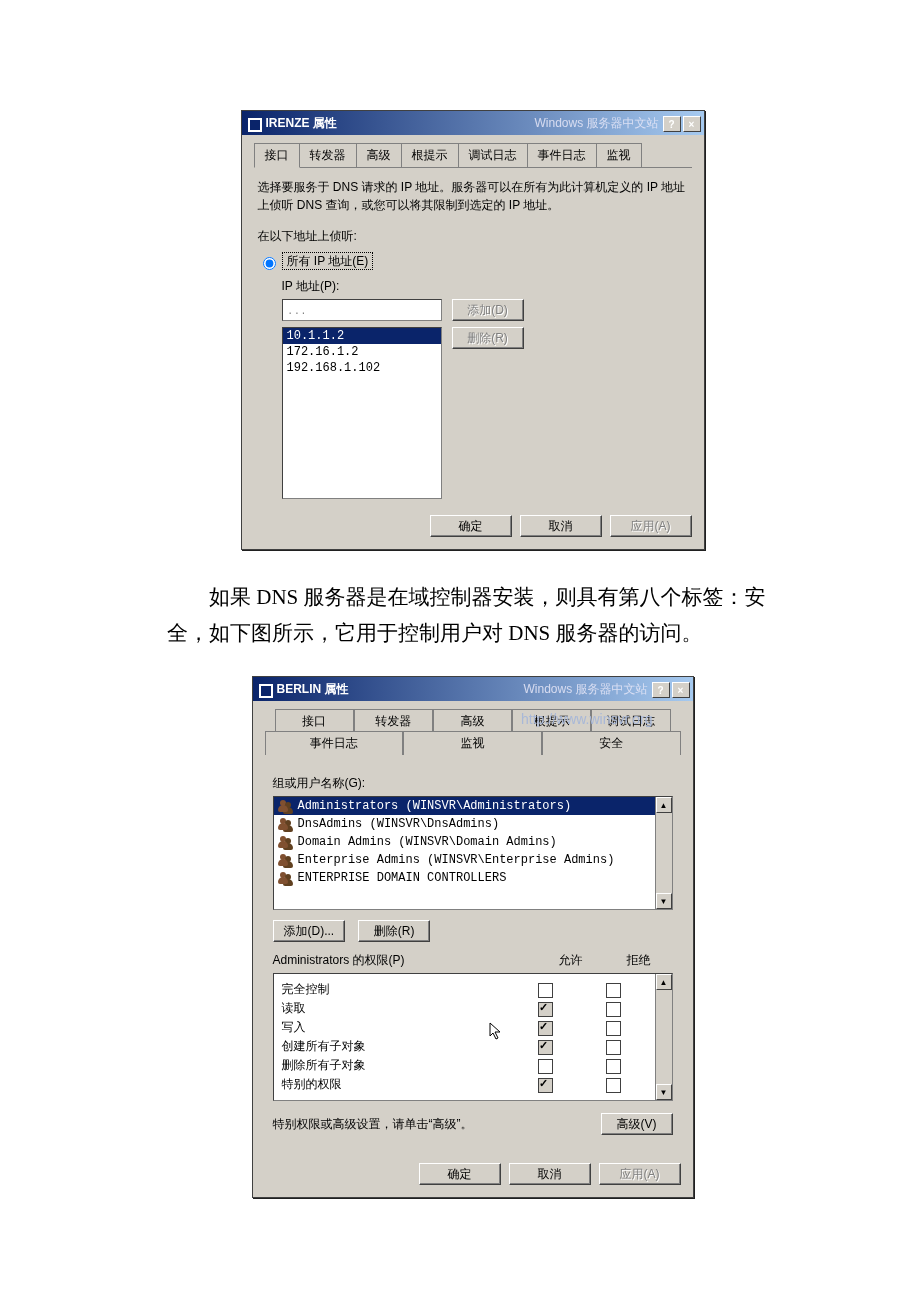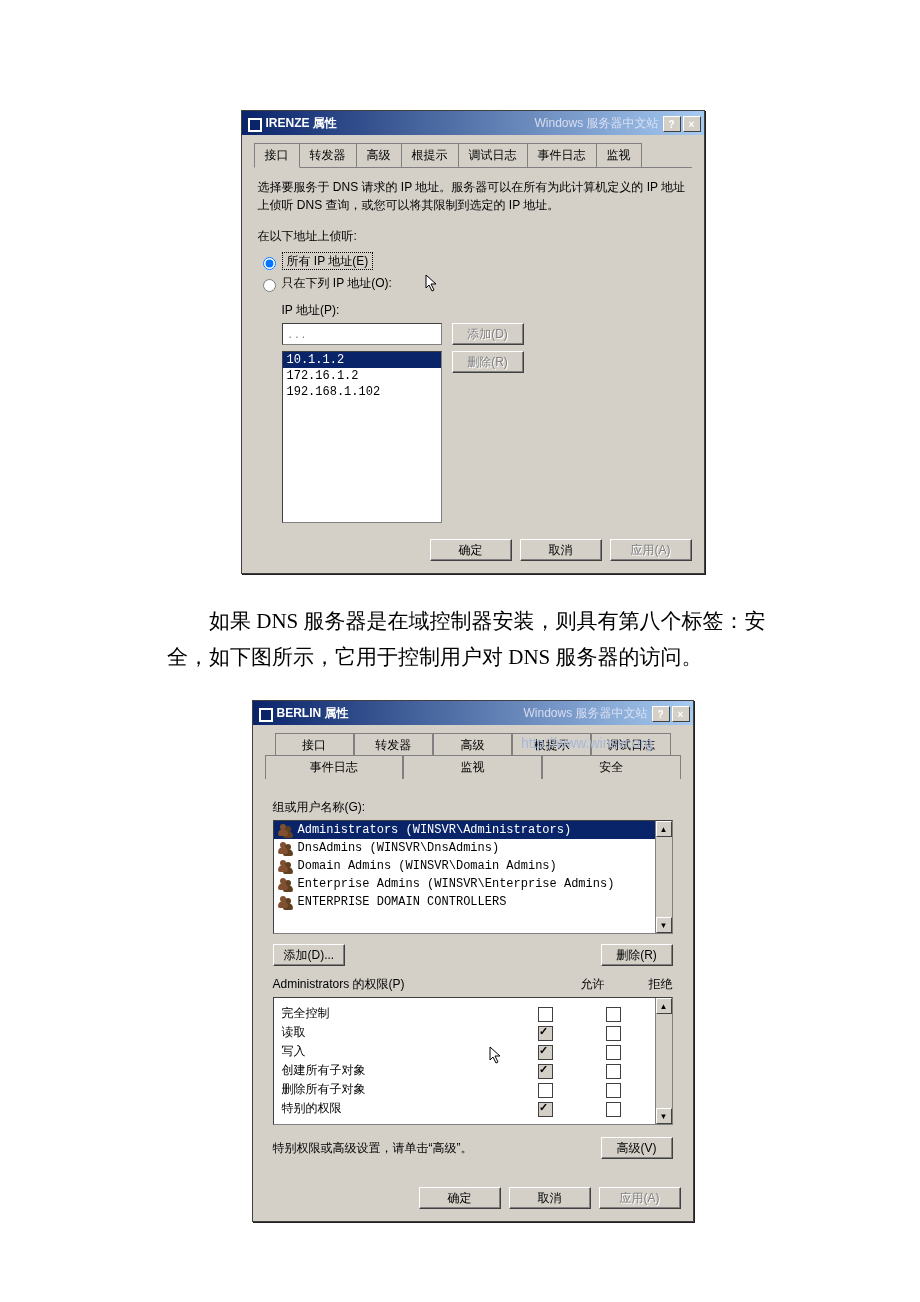--- a/index.html
+++ b/index.html
@@ -50,24 +50,24 @@
 .uitem{display:flex;align-items:center;padding:2px 4px;font-family:"Courier New",monospace;font-size:12px}
 .uitem.sel{background:#0A246A;color:#fff}
 .uicon{width:16px;height:14px;margin-right:4px;display:inline-block;position:relative;flex:0 0 auto}
 .uicon:before{content:"";position:absolute;left:2px;top:1px;width:6px;height:6px;border-radius:50%;background:#805030}
 .uicon:after{content:"";position:absolute;left:0px;top:6px;width:10px;height:7px;border-radius:5px 5px 2px 2px;background:#805030}
 .uicon .h2{position:absolute;left:7px;top:3px;width:6px;height:6px;border-radius:50%;background:#604020}
 .uicon .b2{position:absolute;left:5px;top:8px;width:10px;height:7px;border-radius:5px 5px 2px 2px;background:#604020}
 .scrollbar{position:absolute;right:0;top:0;bottom:0;width:16px;background:#D4D0C8;border-left:1px solid #808080}
 .sbbtn{width:14px;height:14px;background:#D4D0C8;border:1px solid #fff;border-right-color:#404040;border-bottom-color:#404040;font-size:8px;display:flex;align-items:center;justify-content:center}
 .sbbtn.bot{position:absolute;bottom:0}
-.addremove{display:flex;justify-content:space-between;gap:4px;margin:10px 0}
+.addremove{display:flex;justify-content:flex-start;gap:13px;margin:10px 0}
 .permhdr{display:flex;margin:8px 0 4px 0}
 .permhdr .pl{flex:1 1 auto}
-.permhdr .pc{width:68px;text-align:right}
+.permhdr .pc{width:68px;text-align:center}
 .permbox{border:1px solid #808080;border-top-color:#404040;border-left-color:#404040;background:#fff;padding:6px 0;position:relative}
 .permrow{display:flex;align-items:center;padding:1px 8px}
 .permrow .pl{flex:1 1 auto;font-size:12px}
 .permrow .pc{width:68px;text-align:center}
 .cb{width:13px;height:13px;border:1px solid #404040;background:#fff;display:inline-block;position:relative;vertical-align:middle}
 .cb.gray{background:#D4D0C8}
 .cb.chk:after{content:"✓";position:absolute;left:0;top:-2px;font-size:11px;font-weight:bold;color:#000}
 .advrow{display:flex;align-items:center;margin:12px 0 8px 0}
 .advrow .t{flex:1 1 auto}
 .cursor{display:inline-block;width:16px;height:20px;position:relative;vertical-align:middle}
@@ -98,26 +98,20 @@
       <div class="tab">根提示</div>
       <div class="tab">调试日志</div>
       <div class="tab">事件日志</div>
       <div class="tab">监视</div>
     </div>
     <div class="desc">选择要服务于 DNS 请求的 IP 地址。服务器可以在所有为此计算机定义的 IP 地址上侦听 DNS 查询，或您可以将其限制到选定的 IP 地址。</div>
     <div class="lbl" style="margin:0 4px 8px 4px">在以下地址上侦听:</div>
     <div class="radio">
       <input type="radio" checked="" style=""><span class="dotbox">所有 IP 地址(E)</span>
     </div>
-    <div class="radio">
-      <input type="radio" style=""><span>只在下列 IP 地址(O):</span>
-      <span class="cursor" style="margin-left:30px"><svg width="16" height="20" viewBox="0 0 16 20">
-              <path d="M1 1 L1 14 L4 11 L7 17 L9 16 L6 10 L11 10 Z" fill="#fff" stroke="#000" stroke-width="1"></path>
-            </svg></span>
-    </div>
     <div class="iplabel">IP 地址(P):</div>
     <div class="ipsection">
       <div class="iprow">
         <div class="ipinput"> .   .   . </div>
         <button class="btn" disabled="" style="margin-left:10px">添加(D)</button>
       </div>
       <div class="iprow" style="align-items:flex-start">
         <div class="iplist">
           <div class="sel">10.1.1.2</div>
           <div>172.16.1.2</div>

